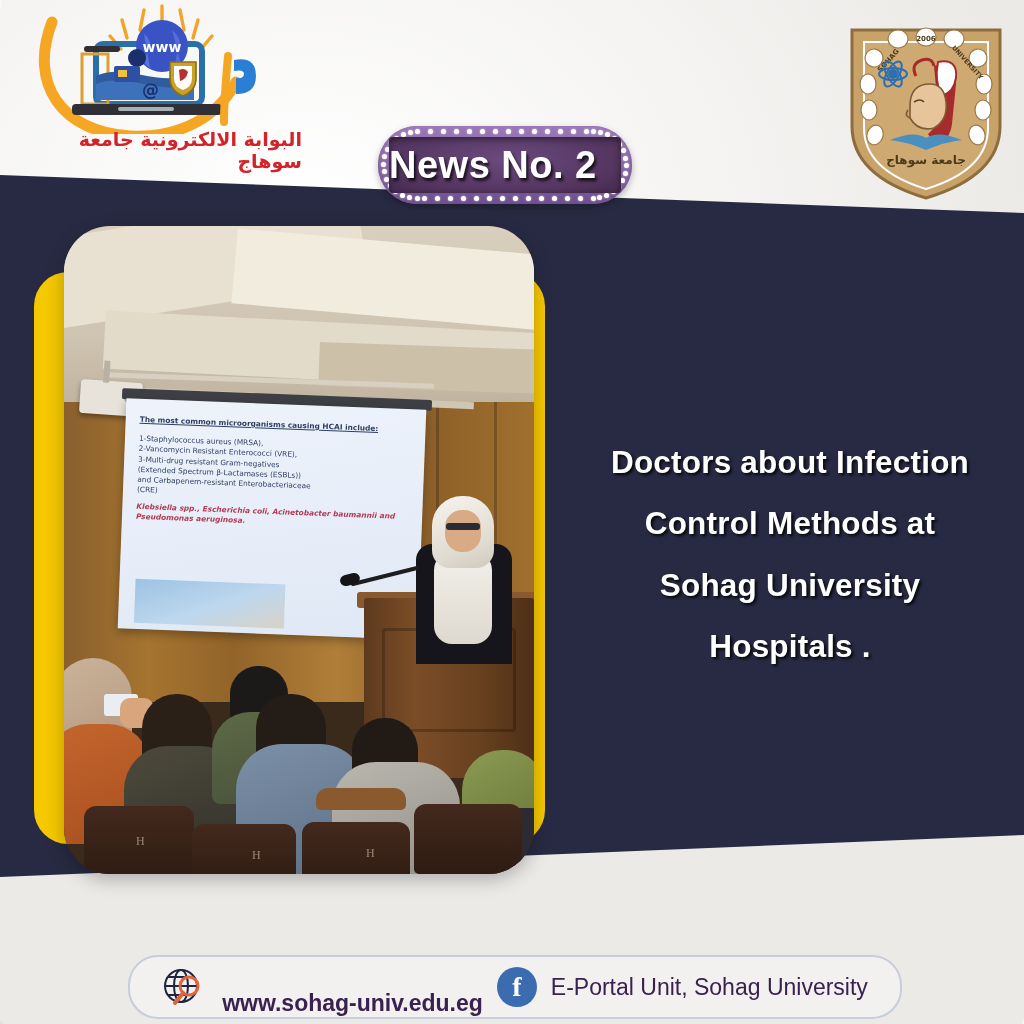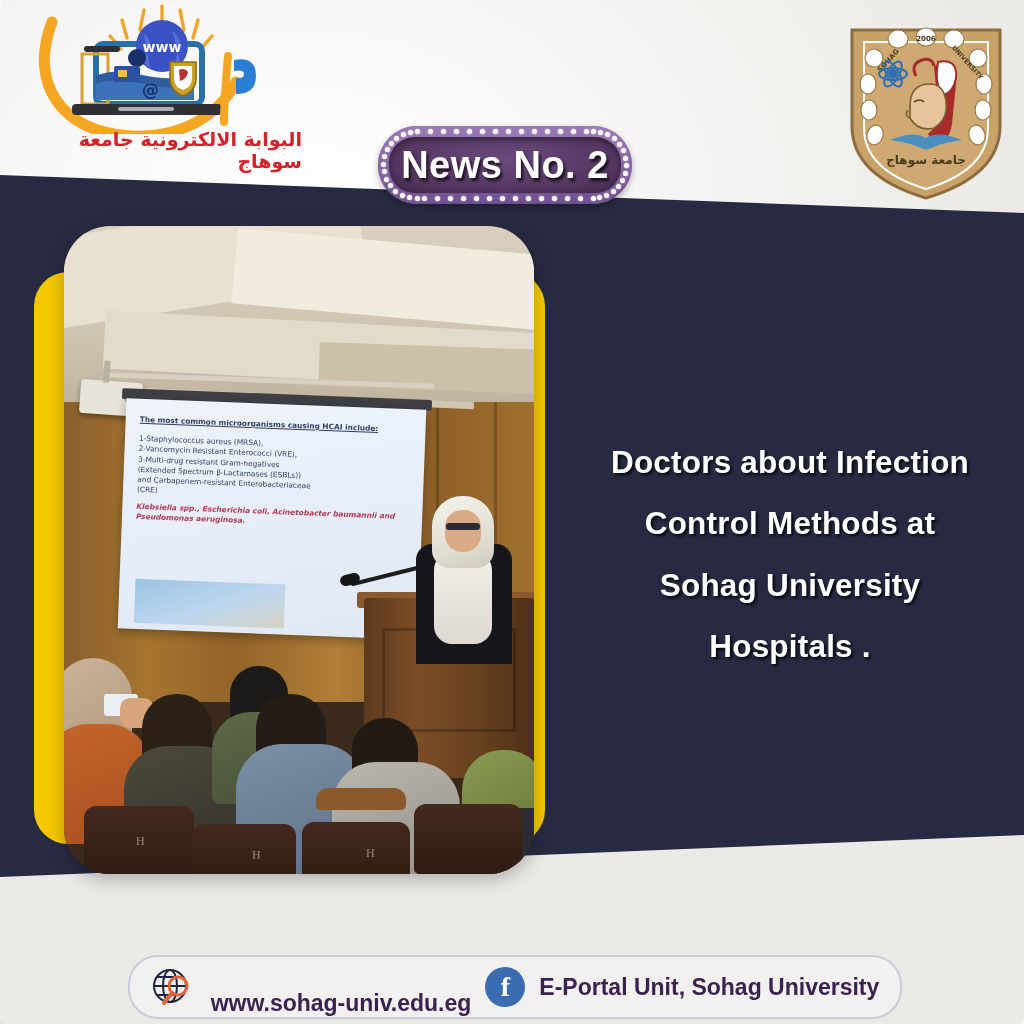--- a/index.html
+++ b/index.html
@@ -68,24 +68,24 @@
   }
   .badge-dotlayer{
     position:absolute;inset:0;border-radius:39px;overflow:hidden;
   }
   .badge-dotlayer i{
     position:absolute;width:5px;height:5px;border-radius:50%;
     background:#ffffff;box-shadow:0 0 2px rgba(255,255,255,.8);
   }
   .badge-inner{
     position:absolute;left:11px;top:11px;right:11px;bottom:11px;
-    border-radius:26px;
+    border-radius:4px;
     background:radial-gradient(ellipse at 50% 40%, #6b4a7f 0%, #53355f 70%, #43294d 100%);
     box-shadow:inset 0 2px 6px rgba(0,0,0,.45);
-    display:flex;align-items:center;justify-content:center;
+    display:flex;align-items:center;
   }
   .badge-text{
     color:#ffffff;font-size:38px;font-weight:bold;letter-spacing:.5px;
     font-family:"Liberation Sans", sans-serif;
     text-shadow:2px 3px 3px rgba(0,0,0,.75);
     white-space:nowrap;
   }
 
   
   .yellow-frame{
@@ -230,21 +230,21 @@
     position:absolute;left:128px;top:955px;width:770px;height:60px;
     border:2px solid #c7cdda;border-radius:30px;
     background:rgba(255,255,255,.35);
     display:flex;align-items:center;justify-content:center;gap:14px;
   }
   .f-url{
     color:#3a2250;font-size:23px;font-weight:bold;
     font-family:"Liberation Sans", sans-serif;white-space:nowrap;margin-top:32px;
   }
   .f-label{
-    color:#3a2250;font-size:23px;font-weight:bold;
+    color:#3a2250;font-size:23px;font-weight:normal;
     font-family:"Liberation Sans", sans-serif;white-space:nowrap;
   }
   .fb-icon{
     width:40px;height:40px;border-radius:50%;
     background:#3b6cb0;color:#fff;
     display:flex;align-items:center;justify-content:center;
     font-family:"Liberation Serif", serif;font-weight:bold;font-size:28px;
     flex:0 0 auto;
   }
   .globe-icon{width:46px;height:44px;flex:0 0 auto;position:relative;}

